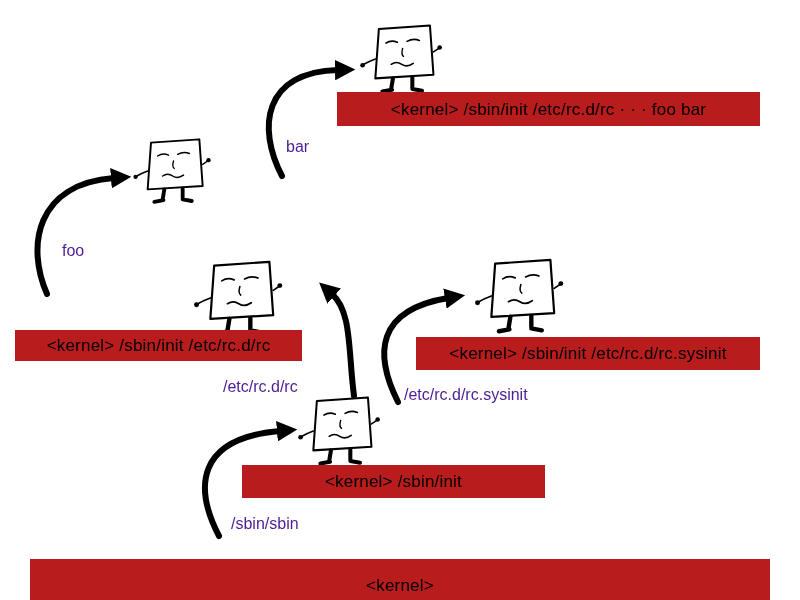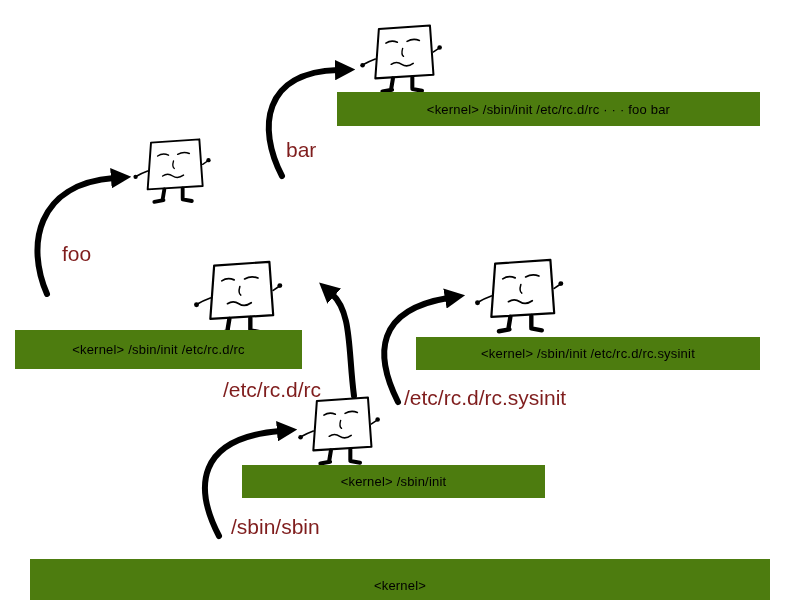--- a/index.html
+++ b/index.html
@@ -1,26 +1,26 @@
 <!DOCTYPE html>
 <html><head>
 <meta charset="utf-8">
 <style>
   html,body{margin:0;padding:0;background:#fff;}
   #canvas{
     position:relative;width:800px;height:600px;background:#ffffff;
     font-family:"Liberation Sans", sans-serif;overflow:hidden;color:#000;
   }
   .stage{
-    position:absolute;background:#4d7c0f;color:#000;
+    position:absolute;background:#b91c1c;color:#000;
     display:flex;align-items:center;justify-content:center;
-    font-size:13px;line-height:1;white-space:nowrap;letter-spacing:0.2px;
+    font-size:17px;line-height:1;white-space:nowrap;letter-spacing:0.2px;
   }
   .tlabel{
-    position:absolute;font-size:21px;line-height:1;white-space:nowrap;color:#7f1d1d;
+    position:absolute;font-size:16px;line-height:1;white-space:nowrap;color:#4c1d95;
   }
   .char{position:absolute;}
   .char svg{width:100%;height:100%;overflow:visible;display:block;}
   .arrows{position:absolute;left:0;top:0;width:800px;height:600px;pointer-events:none;}
   .arrow{fill:none;stroke:#000;stroke-width:6;stroke-linecap:round;}
   .defs-svg{position:absolute;width:0;height:0;overflow:hidden;}
 </style>
 </head>
 <body>
 
@@ -77,21 +77,21 @@
         <use href="#blockhead"></use>
       </svg>
   </div>
   <div class="char" style="left:292px;top:394px;width:92px;height:74px">
     <svg viewBox="0 0 96 84">
         <use href="#blockhead"></use>
       </svg>
   </div>
 
   <div class="stage" style="left:337px;top:92px;width:423px;height:34px">&lt;kernel&gt; /sbin/init /etc/rc.d/rc · · · foo bar</div>
-  <div class="stage" style="left:15px;top:330px;width:287px;height:39px">&lt;kernel&gt; /sbin/init /etc/rc.d/rc</div>
+  <div class="stage" style="left:15px;top:330px;width:287px;height:31px">&lt;kernel&gt; /sbin/init /etc/rc.d/rc</div>
   <div class="stage" style="left:242px;top:465px;width:303px;height:33px">&lt;kernel&gt; /sbin/init</div>
   <div class="stage" style="left:416px;top:337px;width:344px;height:33px">&lt;kernel&gt; /sbin/init /etc/rc.d/rc.sysinit</div>
   <div class="stage" style="left:30px;top:559px;width:740px;height:52px">&lt;kernel&gt;</div>
 
   <div class="tlabel" style="left:286px;top:139px">bar</div>
   <div class="tlabel" style="left:62px;top:243px">foo</div>
   <div class="tlabel" style="left:223px;top:379px">/etc/rc.d/rc</div>
   <div class="tlabel" style="left:404px;top:387px">/etc/rc.d/rc.sysinit</div>
   <div class="tlabel" style="left:231px;top:516px">/sbin/sbin</div>
 

